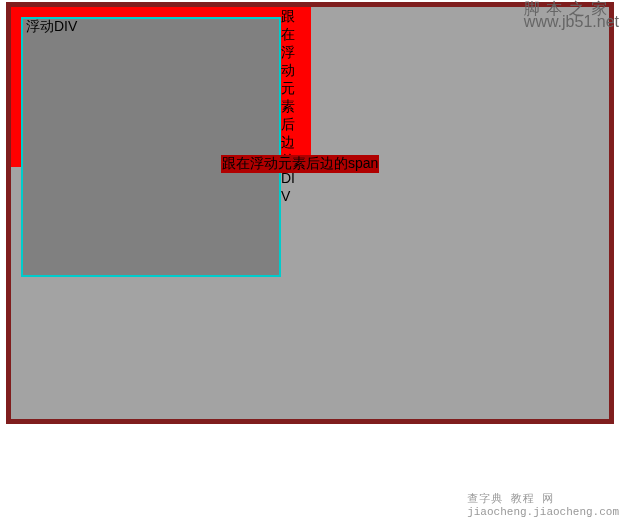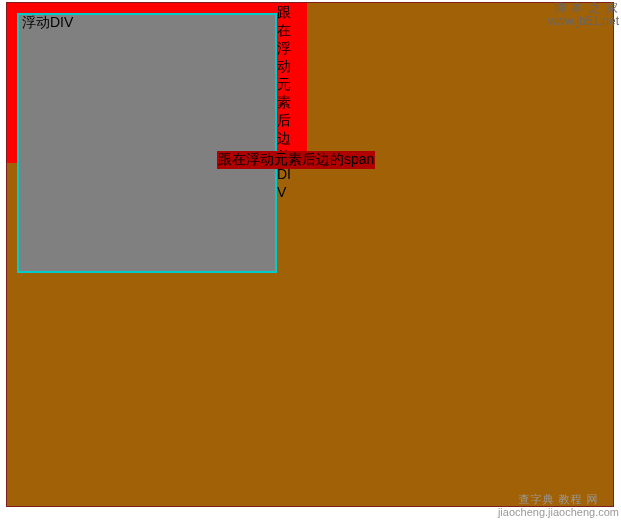--- a/index.html
+++ b/index.html
@@ -9,23 +9,23 @@
       background: #fff;
       position: relative;
       font-family: "SimSun", "宋体", sans-serif;
       font-size: 14px;
     }
     .container {
       position: absolute;
       top: 2px;
       left: 6px;
       width: 608px;
-      height: 505px;
-      background: #a16207;
-      border: 1px solid #7f1d1d;
+      height: 422px;
+      background: #a3a3a3;
+      border: 5px solid #7f1d1d;
     }
     .red-block {
       position: absolute;
       top: 0;
       left: 0;
       width: 300px;
       height: 160px;
       background: red;
     }
     .teal-border {
@@ -70,39 +70,39 @@
       left: 210px;
       background: #b00000;
       color: #000;
       z-index: 5;
       padding: 0 1px;
     }
     .watermark-top {
       position: absolute;
       top: 2px;
       right: 2px;
-      text-align: right;
-      font-size: 12px;
+      text-align: left;
+      font-size: 16px;
       color: #666;
       font-family: "SimSun", sans-serif;
       line-height: 13px;
       z-index: 10;
       letter-spacing: 1px;
     }
     .watermark-top .url {
       letter-spacing: 0;
     }
     .watermark-bottom {
       position: absolute;
       bottom: 2px;
       right: 2px;
-      text-align: center;
+      text-align: left;
       font-size: 11px;
       color: #999;
-      font-family: Liberation Sans, sans-serif;
+      font-family: Liberation Mono, monospace;
       line-height: 13px;
       z-index: 10;
       letter-spacing: 1px;
     }
     .watermark-bottom .url {
       letter-spacing: 0;
     }
   </style>
 </head>
 <body>

